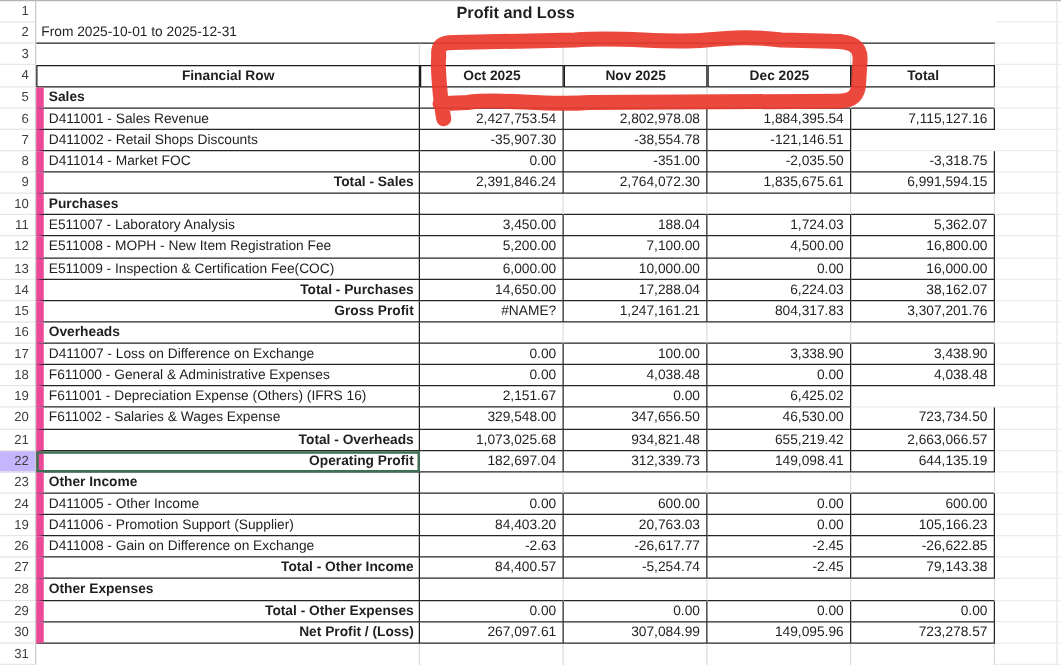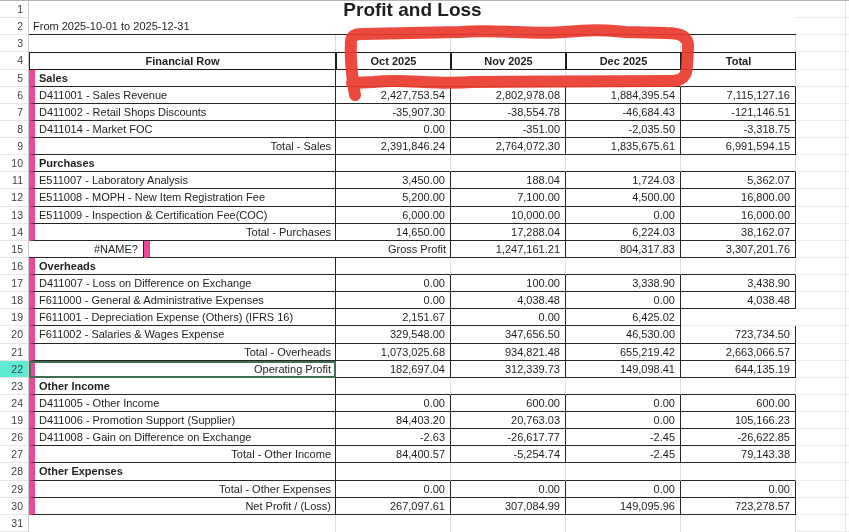--- a/index.html
+++ b/index.html
@@ -11,39 +11,39 @@
     --rh: calc(531px / 31);
   }
   .row { display:flex; height:var(--rh); }
   .cell { display:flex; align-items:center; overflow:hidden; white-space:nowrap; }
   .rn {
     width:29px; justify-content:flex-end; padding-right:5px;
     font-size:10.5px; color:#3f3f3f;
     border-right:1px solid #c9c9c9; border-bottom:1px solid #e6e6e6;
     display:flex; align-items:center;
   }
-  .rnsel { background:#5eead4; }
+  .rnsel { background:#c4b5fd; }
   .cl { width:307px; padding:0 4px; }
   .cv { width:115px; justify-content:flex-end; padding:0 5px; text-align:right; }
   .span { width:767px; padding:0 4px; }
   .fill { flex:1; border-bottom:1px solid #ececec; }
   
   .bk  { border-right:1px solid #262626; border-bottom:1px solid #262626; }
   .bkl { border-left:6px solid #ec4899; }
   .ft  { border-right:1px solid #dcdcdc; }
   
-  .title .span { justify-content:center; font-weight:bold; font-size:19px; }
+  .title .span { justify-content:center; font-weight:bold; font-size:13px; }
   .subtitle .span { border-bottom:1.6px solid #222; }
   .header .cl, .header .cv {
     font-weight:bold; justify-content:center; text-align:center;
     border:1.4px solid #1c1c1c; padding:0;
   }
   .section .cl { font-weight:bold; }
   .section .cv { border-bottom:1px solid #262626; border-right:1px solid #dcdcdc; }
-  .total .cl { font-weight:normal; justify-content:flex-end;padding-left:28px; }
+  .total .cl { font-weight:bold; justify-content:flex-end;padding-left:28px; }
   .total .cv { font-weight:normal; }
   .last .bk, .last .cv { border-bottom-width:1.6px; }
   
   .selcell { outline:2px solid #3f6e54; outline-offset:-2px; }
   .vline845 { position:absolute; left:845px; top:0; bottom:0; width:1px; background:#e6e6e6; }
   .annotation { position:absolute; left:0; top:0; pointer-events:none; }
 </style>
 </head>
 <body>
 
@@ -93,21 +93,20 @@
         <div class="cell cv bk">2,802,978.08</div>
         <div class="cell cv bk">1,884,395.54</div>
         <div class="cell cv bk">7,115,127.16</div>
         <div class="cell fill"></div>
       </div>
       <div class="row data">
         <div class="cell rn">7</div>
         <div class="cell cl bk bkl">D411002 - Retail Shops Discounts</div>
         <div class="cell cv bk">-35,907.30</div>
         <div class="cell cv bk">-38,554.78</div>
-        <div class="cell cv bk">-46,684.43</div>
         <div class="cell cv bk">-121,146.51</div>
         <div class="cell fill"></div>
       </div>
       <div class="row data">
         <div class="cell rn">8</div>
         <div class="cell cl bk bkl">D411014 - Market FOC</div>
         <div class="cell cv bk">0.00</div>
         <div class="cell cv bk">-351.00</div>
         <div class="cell cv bk">-2,035.50</div>
         <div class="cell cv bk">-3,318.75</div>
@@ -162,22 +161,22 @@
         <div class="cell rn">14</div>
         <div class="cell cl bk bkl">Total - Purchases</div>
         <div class="cell cv bk">14,650.00</div>
         <div class="cell cv bk">17,288.04</div>
         <div class="cell cv bk">6,224.03</div>
         <div class="cell cv bk">38,162.07</div>
         <div class="cell fill"></div>
       </div>
       <div class="row total">
         <div class="cell rn">15</div>
+        <div class="cell cl bk bkl">Gross Profit</div>
         <div class="cell cv bk">#NAME?</div>
-        <div class="cell cl bk bkl">Gross Profit</div>
         <div class="cell cv bk">1,247,161.21</div>
         <div class="cell cv bk">804,317.83</div>
         <div class="cell cv bk">3,307,201.76</div>
         <div class="cell fill"></div>
       </div>
       <div class="row section">
         <div class="cell rn">16</div>
         <div class="cell cl bk bkl">Overheads</div>
         <div class="cell cv"></div>
         <div class="cell cv"></div>

